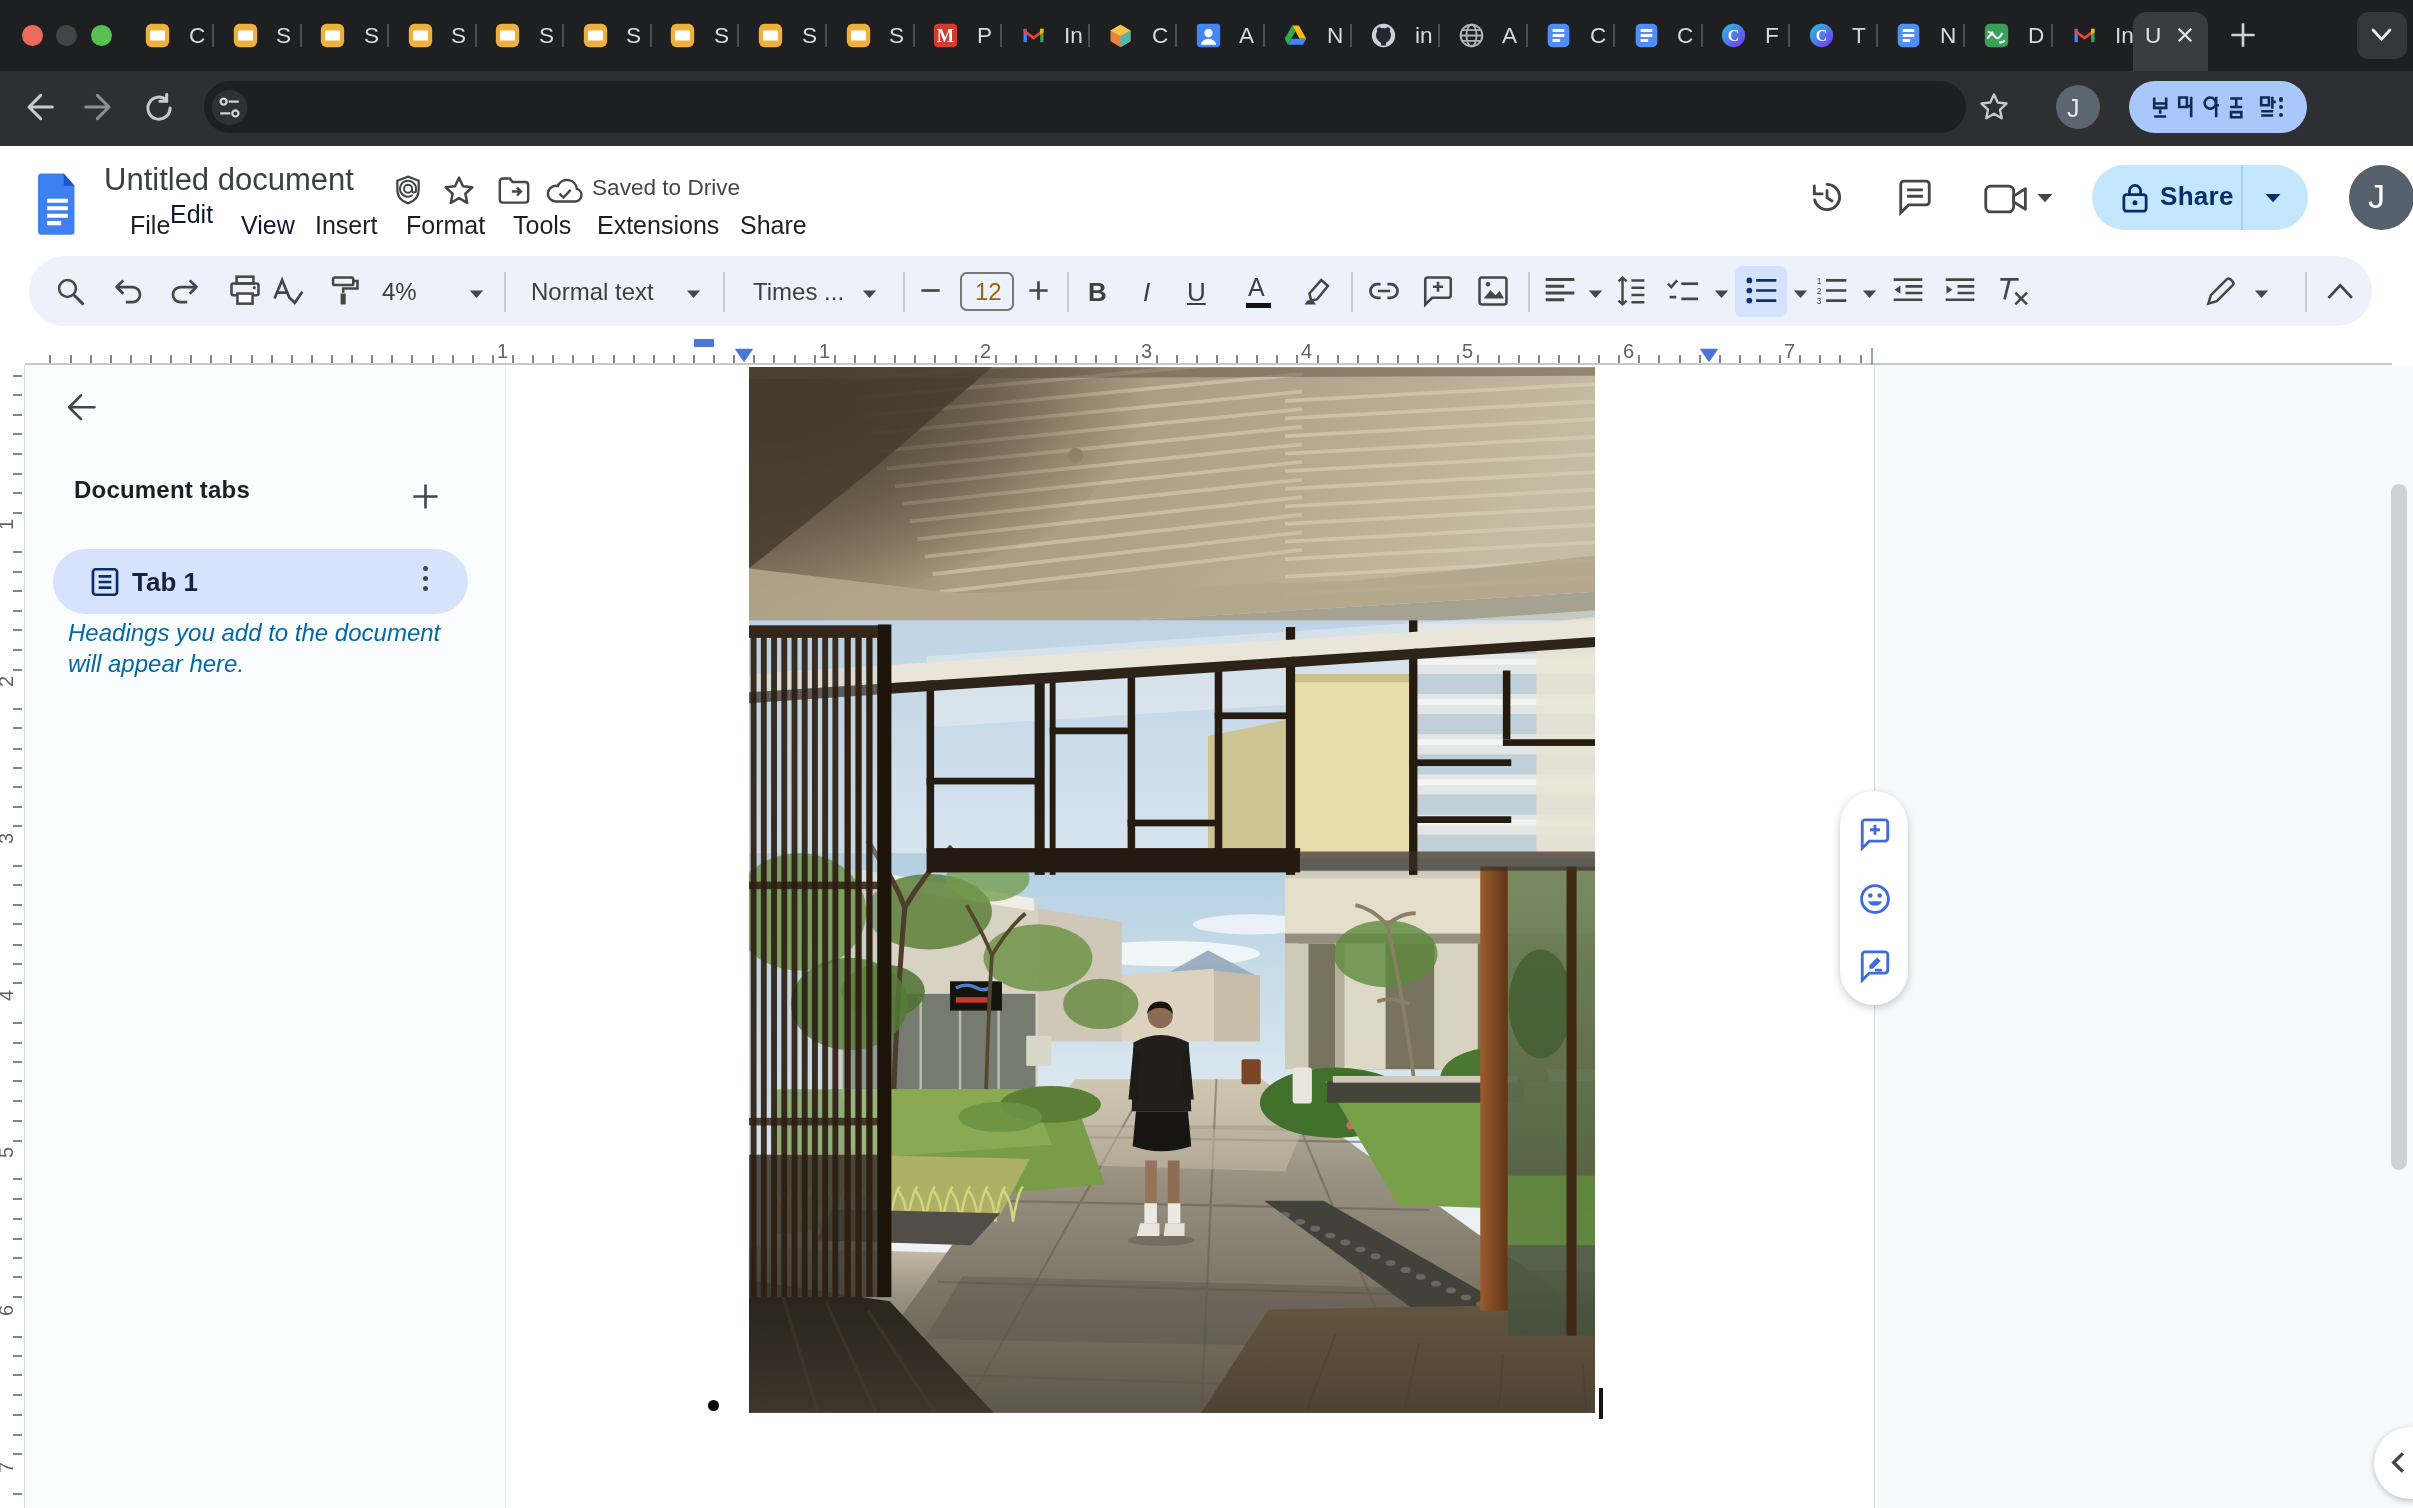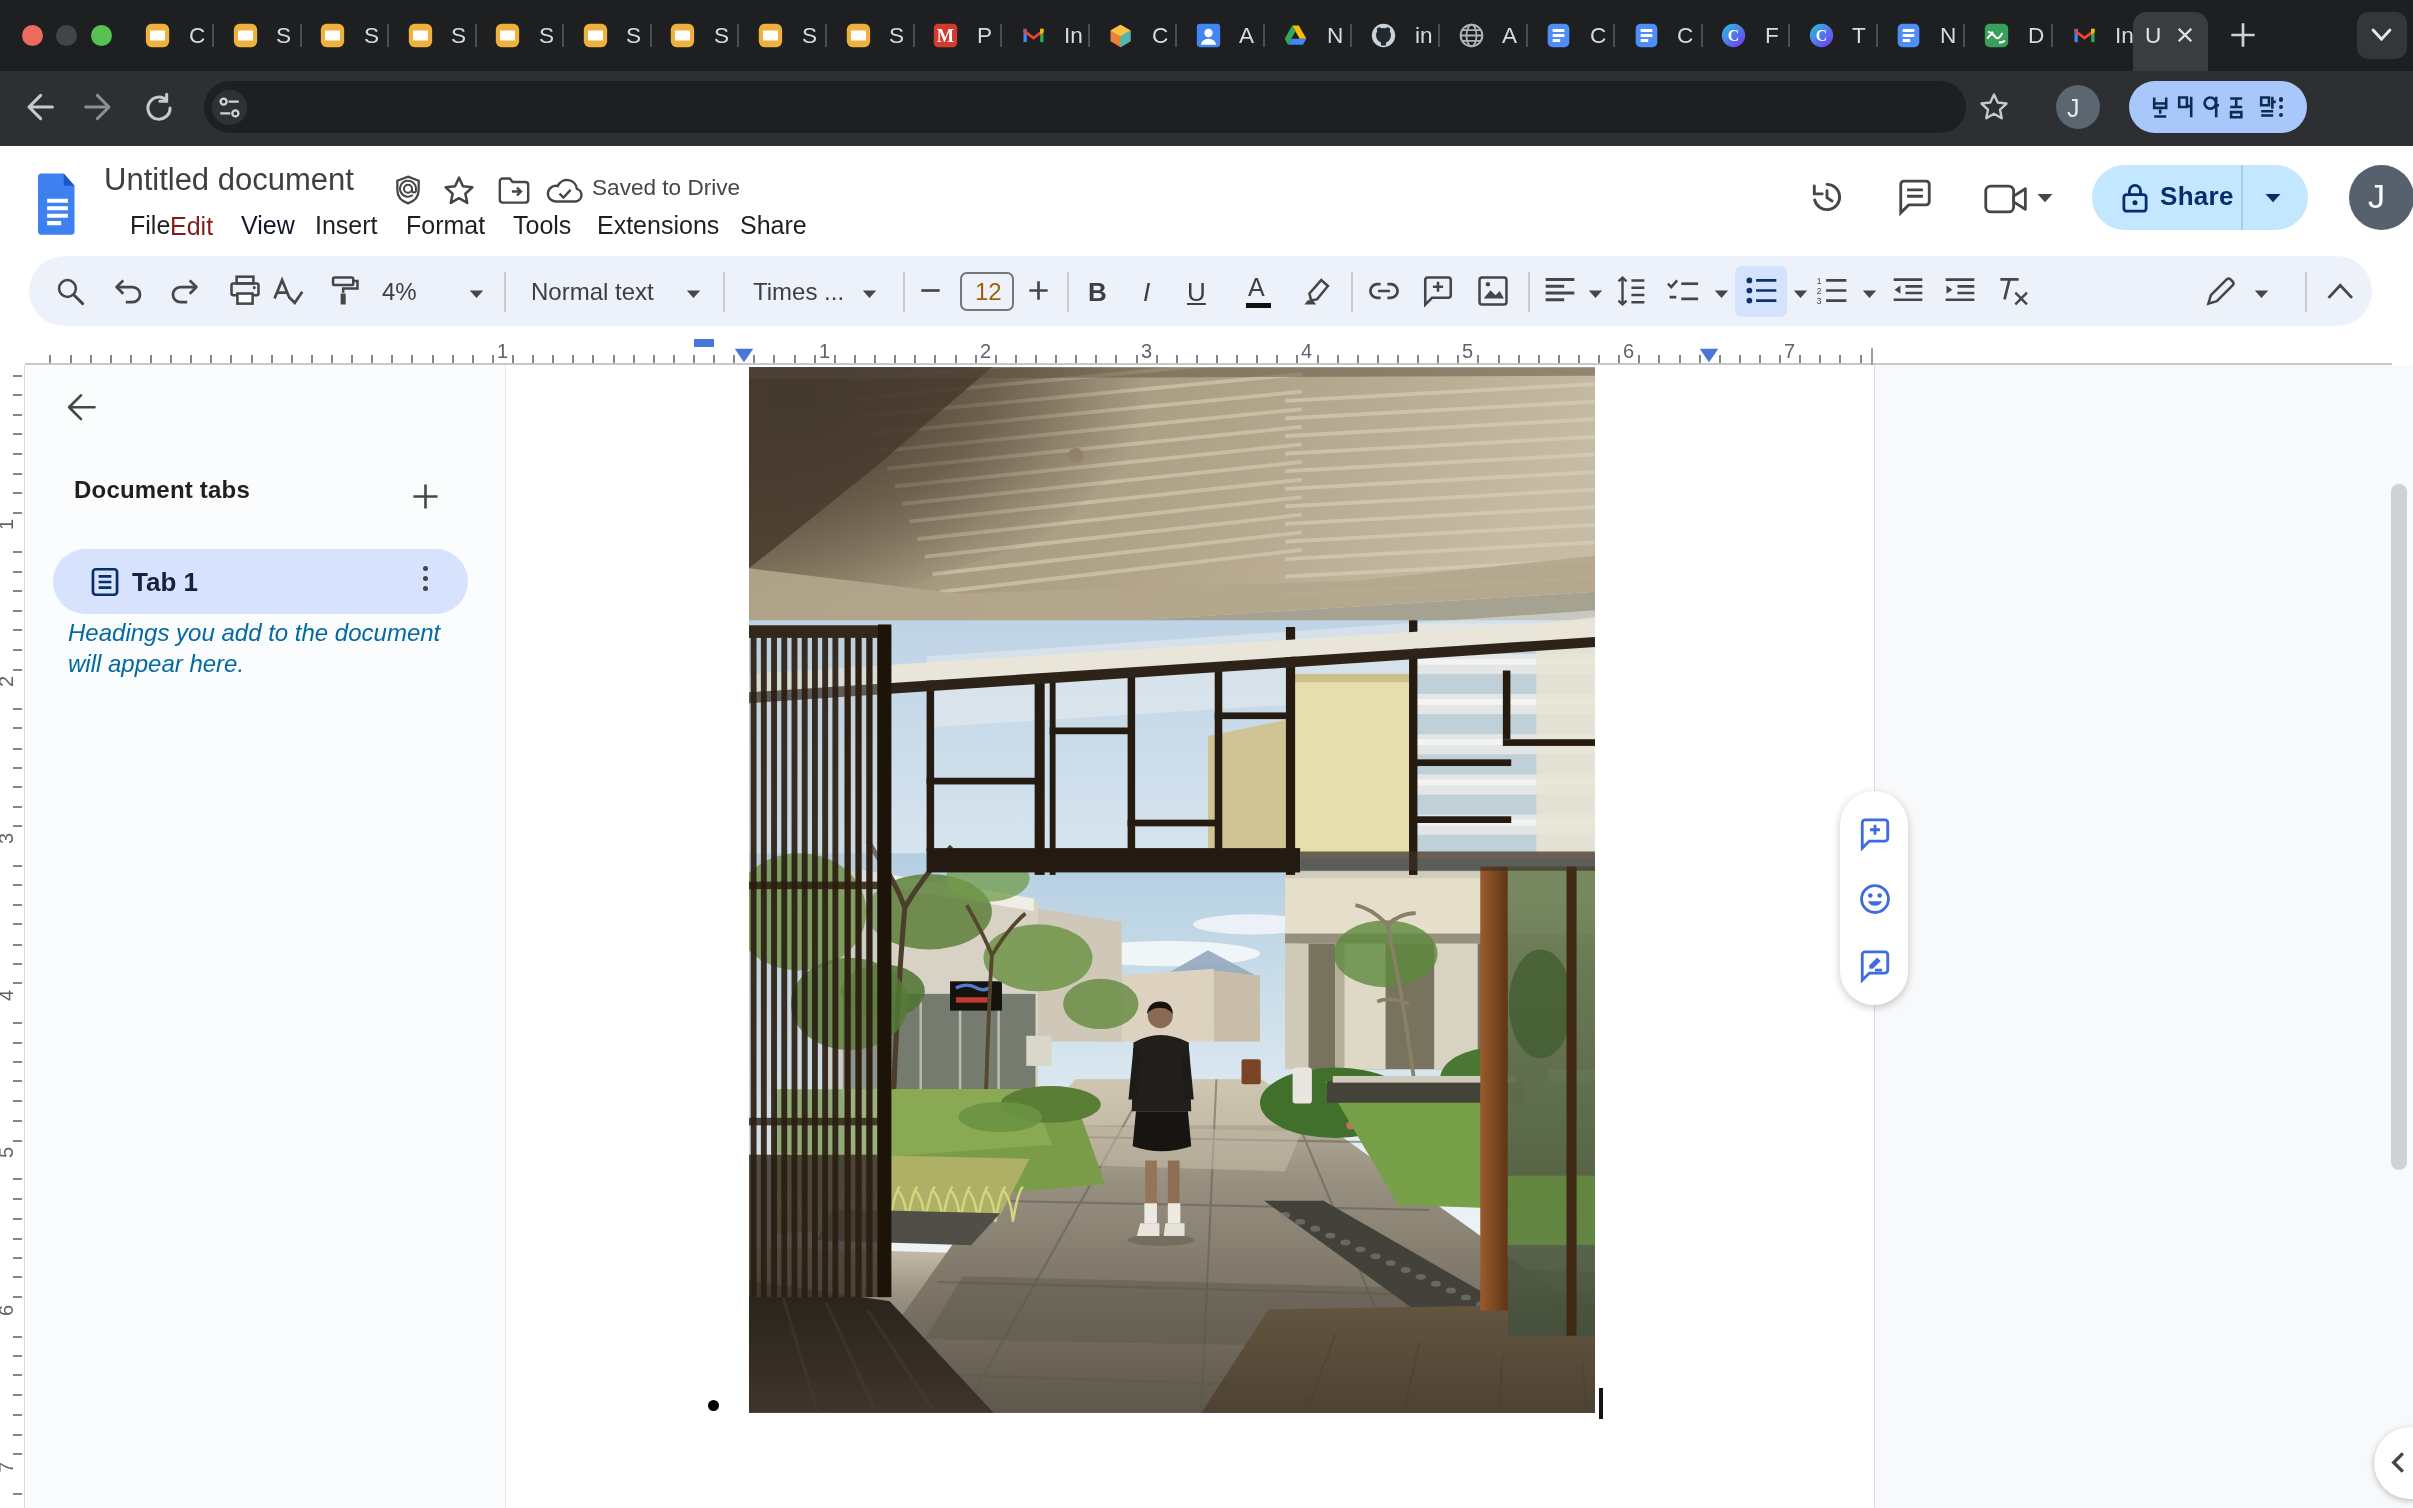--- a/index.html
+++ b/index.html
@@ -186,21 +186,21 @@
   <svg class="abs" style="left:497px; top:177px;" width="34" height="28.5" viewBox="0 0 24 20">
       <path d="M2 3 a2 2 0 0 1 2 -2 h5 l2 2.5 h9 a2 2 0 0 1 2 2 V16 a2 2 0 0 1 -2 2 h-16 a2 2 0 0 1 -2 -2 z" fill="none" stroke="#444746" stroke-width="1.7"></path>
       <path d="M10.5 10.2 h6 m-2.4 -2.8 l2.8 2.8 l-2.8 2.8" stroke="#444746" stroke-width="1.7" fill="none"></path>
     </svg>
   <svg class="abs" style="left:546px; top:178px;" width="37" height="27" viewBox="0 0 26 18">
       <path d="M7 16 a5.5 5.5 0 1 1 1.3 -10.8 a7 7 0 0 1 13.4 2 a4.5 4.5 0 0 1 -0.9 8.8 z" fill="none" stroke="#444746" stroke-width="1.7"></path>
       <path d="M9.5 10.5 l2.8 2.8 l5 -5.4" stroke="#444746" stroke-width="1.7" fill="none"></path>
     </svg>
   <div class="abs" style="left:592px; top:175px; font-size:22.6px; color:#444746;">Saved to Drive</div>
   <div class="abs" style="left:106px; top:211px; font-size:25px; color:#1f1f1f;margin-left:24px;">File</div>
-  <div class="abs" style="left:170px; top:212px; font-size:25px; color:#7f1d1d;text-align:right;">Edit</div>
+  <div class="abs" style="left:170px; top:200px; font-size:25px; color:#0f172a;text-align:right;">Edit</div>
   <div class="abs" style="left:241px; top:211px; font-size:25px; color:#0f172a;">View</div>
   <div class="abs" style="left:315px; top:211px; font-size:25px; color:#1f1f1f;">Insert</div>
   <div class="abs" style="left:406px; top:211px; font-size:25px; color:#1f1f1f;">Format</div>
   <div class="abs" style="left:513px; top:211px; font-size:25px; color:#1f1f1f;">Tools</div>
   <div class="abs" style="left:597px; top:211px; font-size:25px; color:#1f1f1f;">Extensions</div>
   <div class="abs" style="left:740px; top:211px; font-size:25px; color:#1f1f1f;">Share</div>
   <svg class="abs" style="left:1808px; top:178px;" width="38" height="38" viewBox="0 0 24 24">
       <path d="M12 4 a8 8 0 1 1 -7.8 9.8 M4 5 v5 h5" fill="none" stroke="#444746" stroke-width="1.8" stroke-linecap="round"></path>
       <path d="M12 8 v4.5 l3.2 2" stroke="#444746" stroke-width="1.8" fill="none" stroke-linecap="round"></path>
     </svg>

